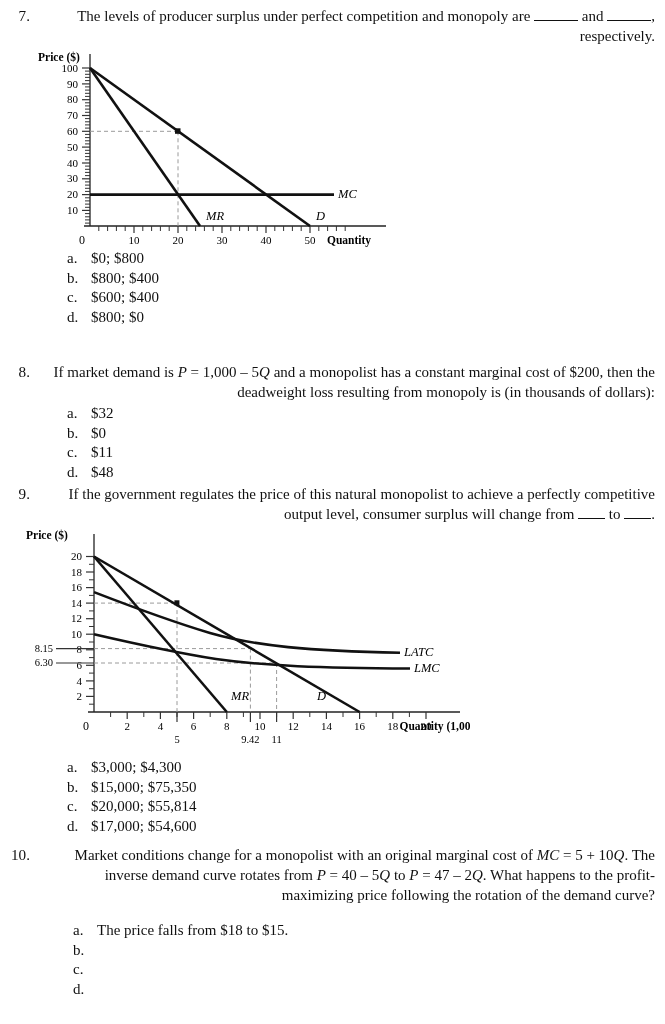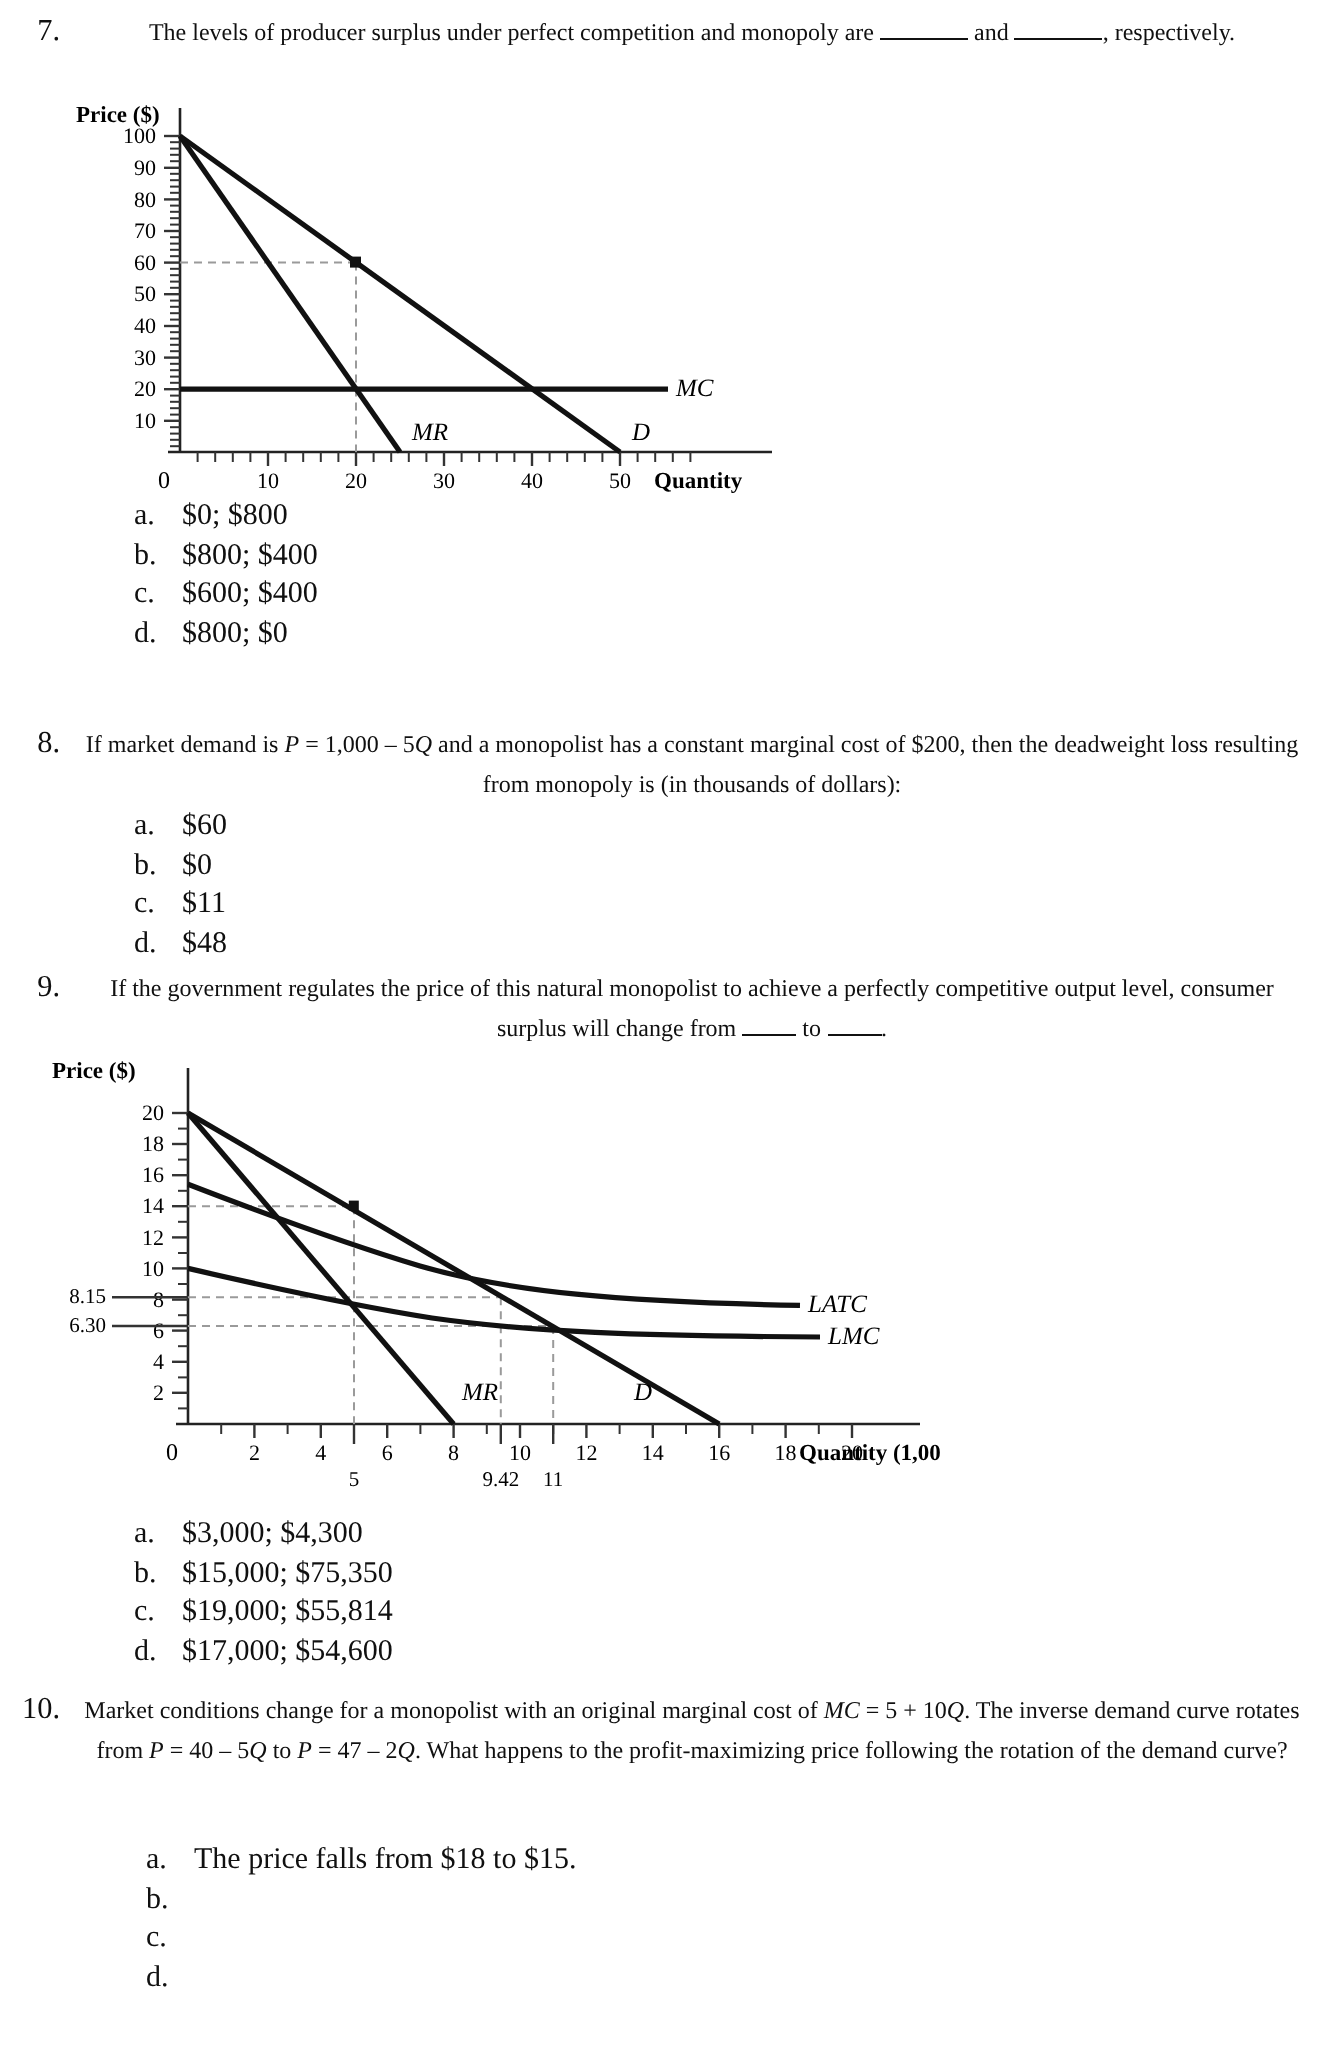--- a/index.html
+++ b/index.html
@@ -34,24 +34,24 @@
   }
   .q-num {
     width: 30px;
     min-width: 30px;
     text-align: right;
     padding-right: 7px;
     font-size: 15.2px;
     line-height: 20px;
   }
   .q-text {
-    font-size: 12px;
+    font-size: 15px;
     line-height: 20px;
     width: 618px;
-    text-align: center;
+    text-align: right;
   }
   .q-text .ital {
     font-style: italic;
   }
   .blank {
     display: inline-block;
     border-bottom: 1.4px solid #111;
     vertical-align: baseline;
   }
   .blank.w-long { width: 44px; }
@@ -304,21 +304,21 @@
 
   <div class="question" style="top:362px;">
     <div class="q-row">
       <div class="q-num">8.</div>
       <div class="q-text">If market demand is <span class="ital">P</span> = 1,000 – 5<span class="ital">Q</span> and a monopolist has a constant marginal cost of $200, then the deadweight loss resulting from monopoly is (in thousands of dollars):</div>
     </div>
   </div>
   <div class="choices" style="top:404px;">
     <div class="choice">
       <span class="choice-letter">a.</span>
-      <span class="choice-text">$60</span>
+      <span class="choice-text">$32</span>
     </div>
     <div class="choice">
       <span class="choice-letter">b.</span>
       <span class="choice-text">$0</span>
     </div>
     <div class="choice">
       <span class="choice-letter">c.</span>
       <span class="choice-text">$11</span>
     </div>
     <div class="choice">
@@ -455,21 +455,21 @@
     <div class="choice">
       <span class="choice-letter">a.</span>
       <span class="choice-text">$3,000; $4,300</span>
     </div>
     <div class="choice">
       <span class="choice-letter">b.</span>
       <span class="choice-text">$15,000; $75,350</span>
     </div>
     <div class="choice">
       <span class="choice-letter">c.</span>
-      <span class="choice-text">$19,000; $55,814</span>
+      <span class="choice-text">$20,000; $55,814</span>
     </div>
     <div class="choice">
       <span class="choice-letter">d.</span>
       <span class="choice-text">$17,000; $54,600</span>
     </div>
   </div>
 
   <div class="question" style="top:845px;">
     <div class="q-row">
       <div class="q-num">10.</div>

